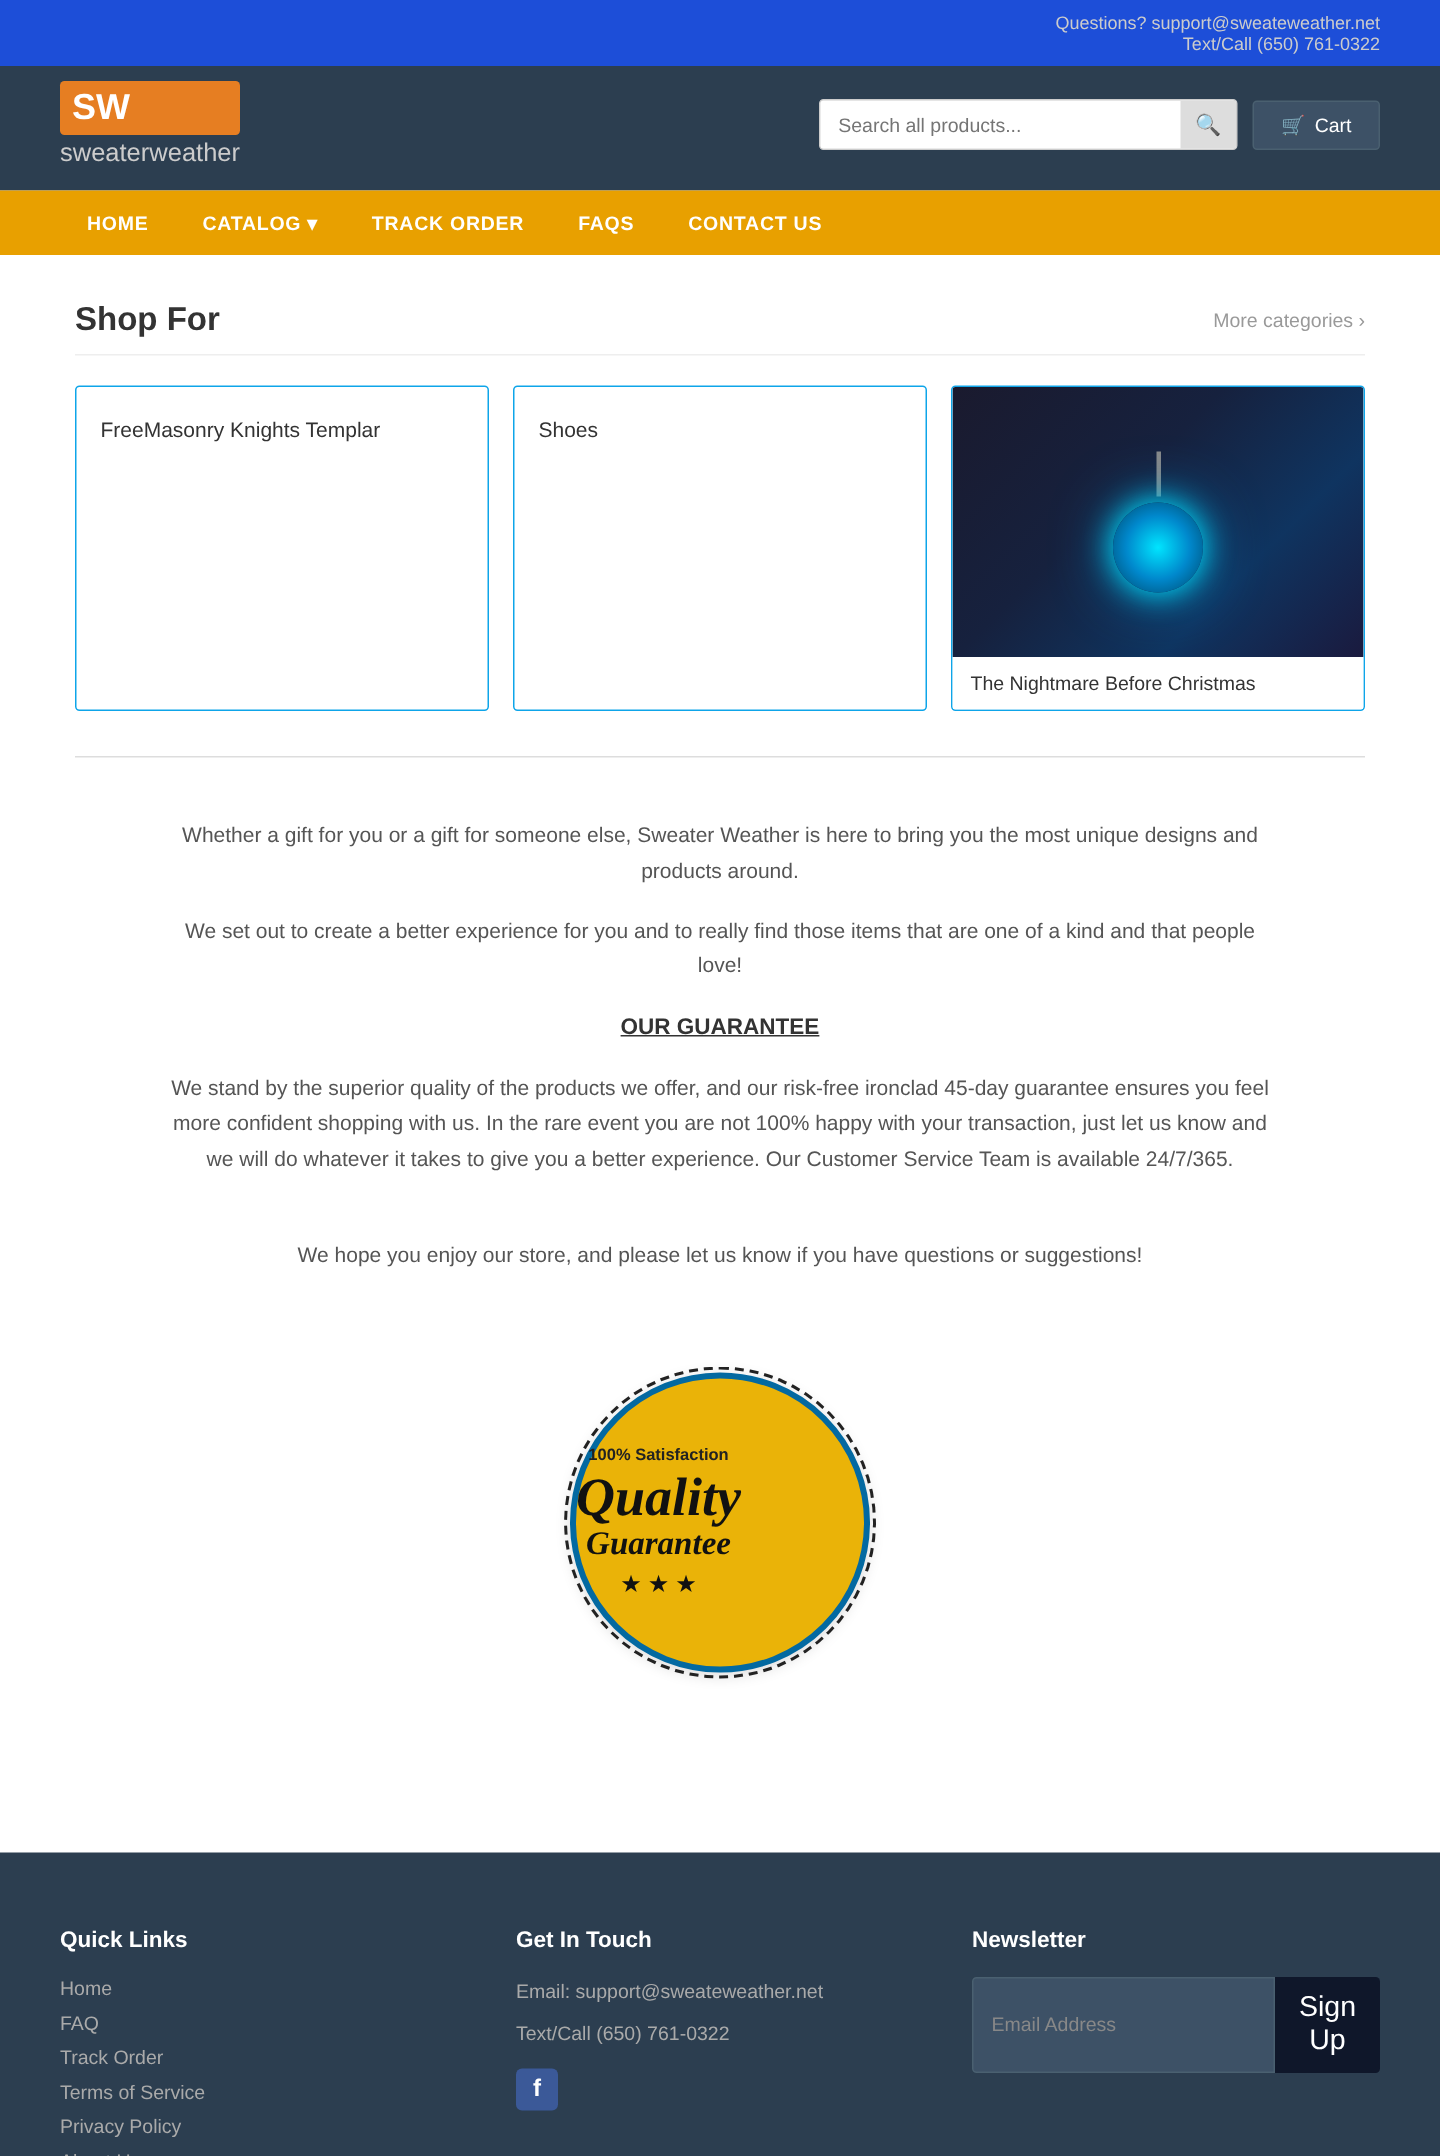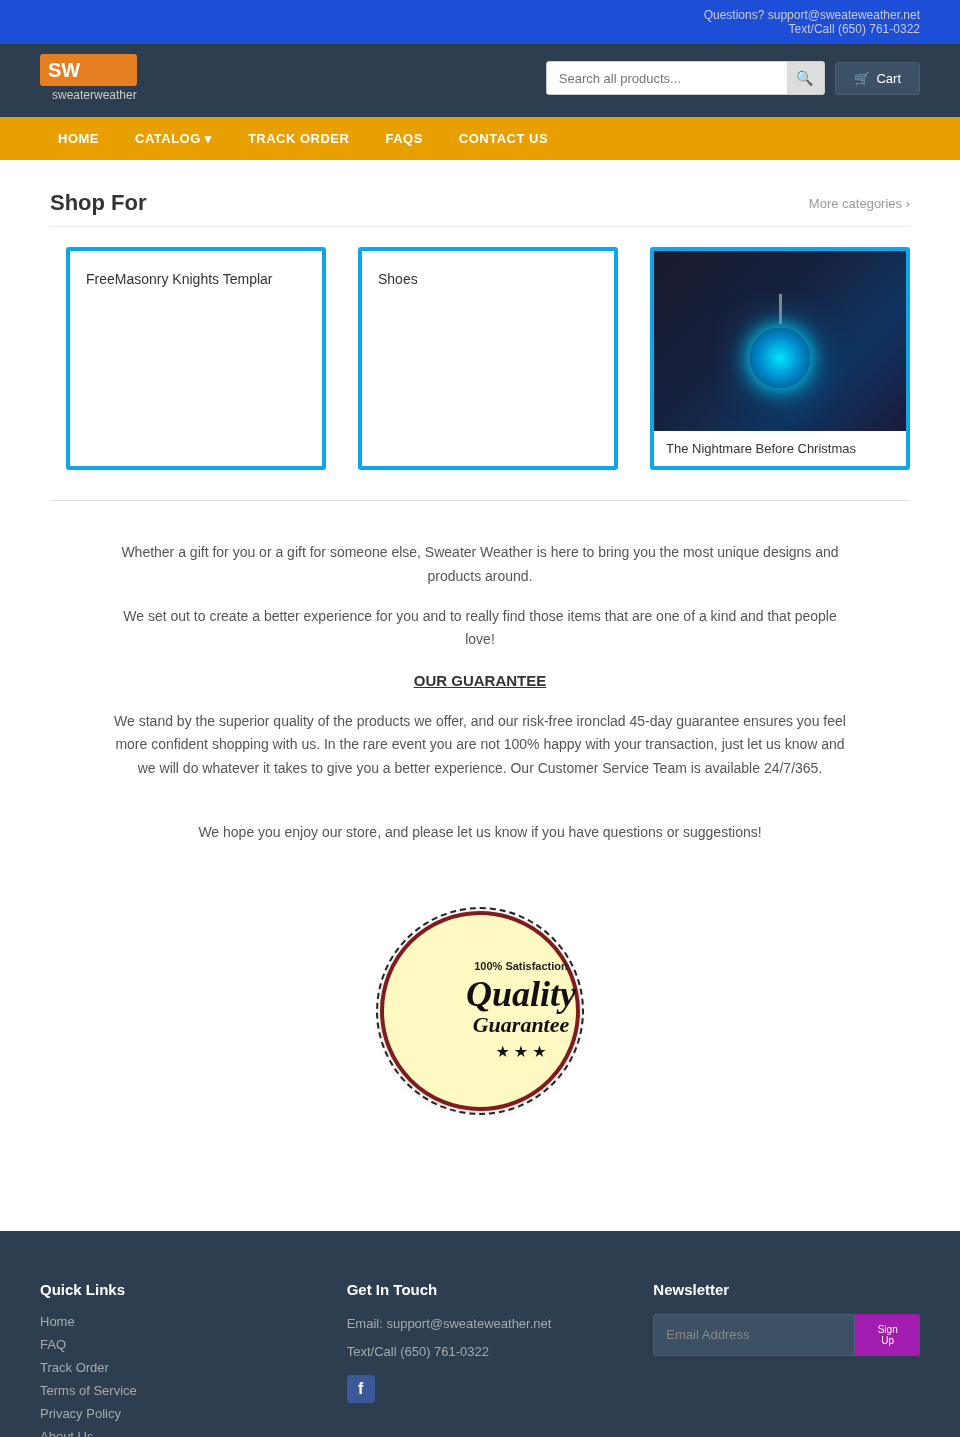--- a/index.html
+++ b/index.html
@@ -29,30 +29,29 @@
       align-items: center;
     }
     .logo-wrap {
       display: flex;
       align-items: center;
     }
     .logo-box {
       background: #e67e22;
       color: white;
       font-weight: bold;
-      font-size: 20px;
+      font-size: 24px;
       padding: 6px 8px;
       border-radius: 3px;
       line-height: 1;
     }
     .logo-text {
       color: #ccc;
-      font-size: 12px;
+      font-size: 17px;
       margin-top: 2px;
-      margin-left: 12px;
     }
     .header-right {
       display: flex;
       align-items: center;
       gap: 10px;
     }
     .search-wrap {
       display: flex;
       align-items: center;
       background: white;
@@ -135,26 +134,25 @@
       font-size: 13px;
       text-decoration: none;
       cursor: pointer;
     }
     .categories-grid {
       display: flex;
       gap: 16px;
       margin-bottom: 30px;
     }
     .category-card {
-      border: 4px solid #0ea5e9;
+      border: 1px solid #0ea5e9;
       border-radius: 3px;
       overflow: hidden;
       cursor: pointer;
       flex: 1;
-      margin-left: 16px;
     }
     .category-card-text {
       padding: 20px 16px 40px;
       font-size: 14px;
       color: #333;
     }
     .category-card-img {
       display: flex;
       flex-direction: column;
       overflow: hidden;
@@ -209,26 +207,26 @@
     
     .quality-badge-wrap {
       display: flex;
       justify-content: center;
       margin: 30px 0;
     }
     .quality-badge {
       width: 200px;
       height: 200px;
       border-radius: 50%;
-      border: 4px solid #7f1d1d;
+      border: 4px solid #0369a1;
       display: flex;
       flex-direction: column;
-      align-items: flex-end;
+      align-items: flex-start;
       justify-content: center;
-      background: #fef9c3;
+      background: #eab308;
       box-shadow: 0 2px 10px rgba(0,0,0,0.15);
       position: relative;
     }
     .quality-badge-inner {
       text-align: center;
       font-family: Georgia, serif;
     }
     .quality-stars {
       color: #111;
       font-size: 16px;
@@ -300,25 +298,25 @@
       background: #3d5166;
       color: #aaa;
       padding: 10px 12px;
       font-size: 13px;
       flex: 1;
       outline: none;
       border-radius: 3px 0 0 3px;
     }
     .newsletter-input::placeholder { color: #888; }
     .newsletter-btn {
-      background: #a21caf;
+      background: #0f172a;
       color: white;
       border: none;
       padding: 10px 16px;
-      font-size: 10px;
+      font-size: 19px;
       cursor: pointer;
       border-radius: 0 3px 3px 0;
     }
   </style>
 </head>
 <body>
 
 <div class="header-top">
   <div></div>
   <div class="header-top-contact">

